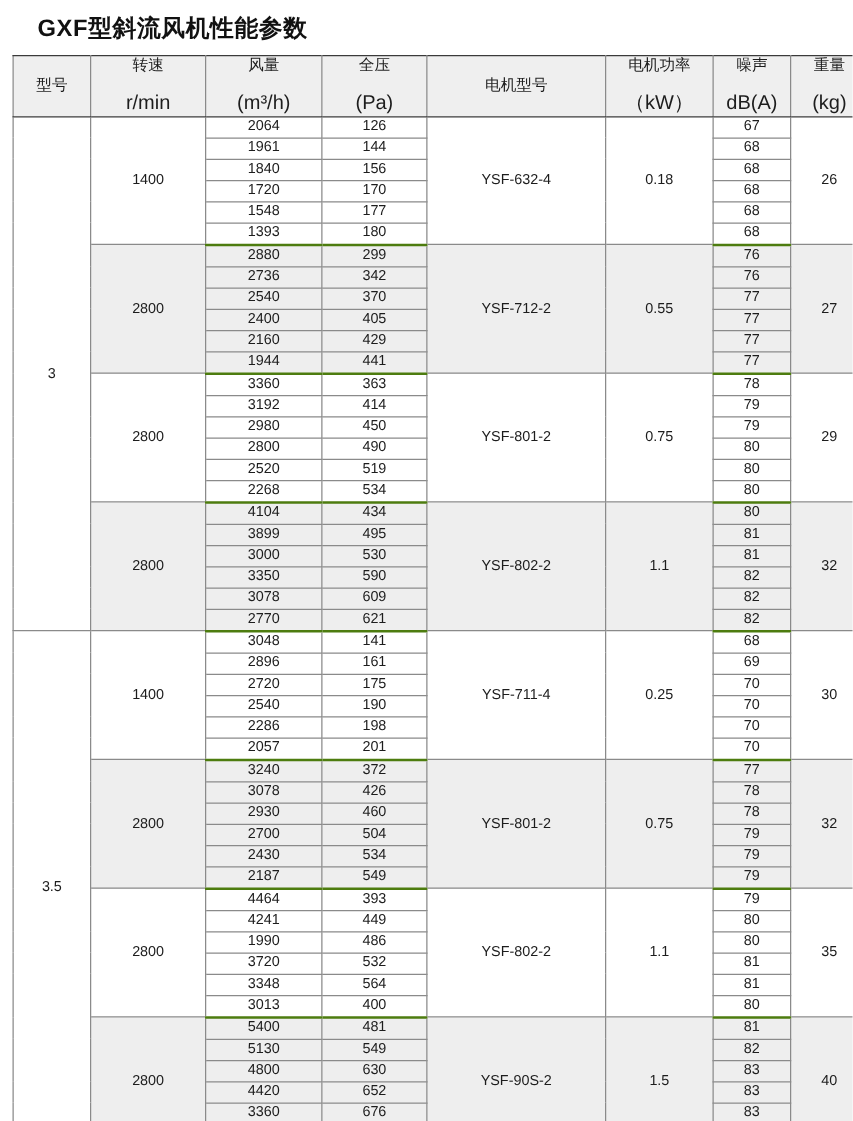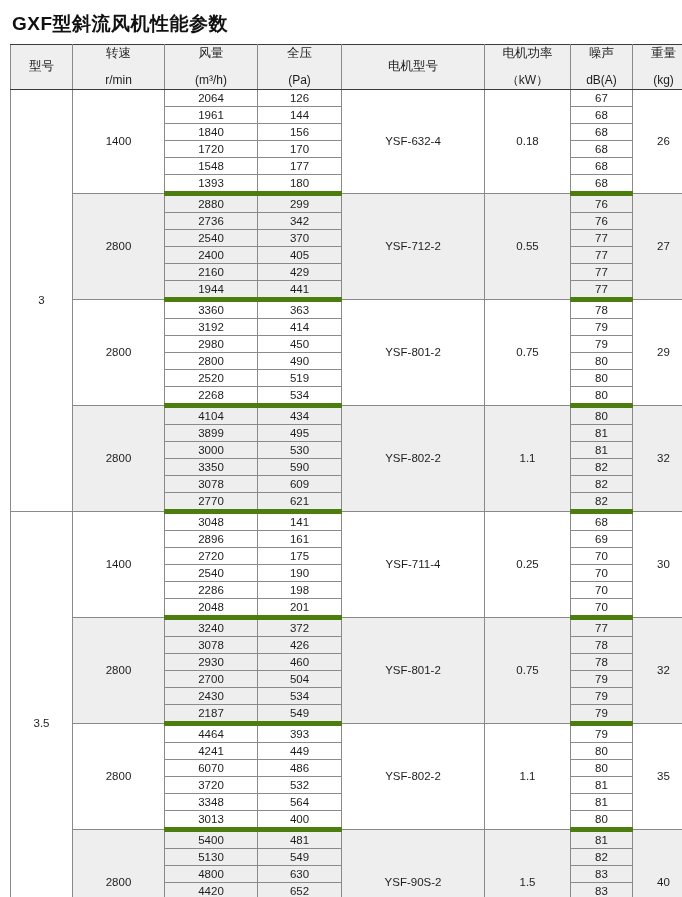--- a/index.html
+++ b/index.html
@@ -18,21 +18,21 @@
     position: relative;
     width: 682px;
     height: 897px;
     box-sizing: border-box;
   }
   .doc-title {
     font-size: 19px;
     font-weight: bold;
     color: #111111;
     letter-spacing: 0.5px;
-    padding: 10px 0 0 12px;
+    padding: 10px 0 0 30px;
     height: 34px;
     line-height: 28px;
     white-space: nowrap;
   }
   .table-wrap {
     padding: 0 10px 0 10px;
   }
   table.spec {
     border-collapse: collapse;
     table-layout: fixed;
@@ -51,21 +51,21 @@
   }
   
   table.spec th {
     background: #efefef;
     font-size: 12px;
     height: 44px;
     border-bottom: 1px solid #3a3a3a;
     border-top: 1px solid #3a3a3a;
   }
   th .h-main { display: block; font-size: 12.5px; }
-  th .h-sub  { display: block; font-size: 12px; margin-top: 12px; }
+  th .h-sub  { display: block; font-size: 16px; margin-top: 12px; }
 
   td.model-cell {
     border-right: 1px solid #3a3a3a;
     font-size: 12px;
   }
   td.rpm-cell {
     border-right: 1px solid #3a3a3a;
     font-size: 12px;
   }
   td.motor-cell {
@@ -79,21 +79,21 @@
   }
   td.weight-cell {
     border-left: 1px solid #3a3a3a;
     font-size: 12px;
   }
   td.flow-cell, td.press-cell, td.noise-cell {
     height: 16px;
   }
   td.flow-cell { border-left: 1px solid #3a3a3a; }
   tr.row-last-in-block > td {
-    border-bottom: 5px solid #4d7c0f;
+    border-bottom: 2px solid #4d7c0f;
     margin-left: 28px;
   }
   tr.block-start > td {
     border-top: 1px solid #000000;
   }
   .shaded td { background: #eeeeee; }
   .plain td { background: #ffffff; }
 
   
   col.c-model  { width: 62px; }
@@ -320,21 +320,21 @@
             <td class="flow-cell">2540</td>
             <td class="press-cell">190</td>
             <td class="noise-cell">70</td>
           </tr>
           <tr class="plain">
             <td class="flow-cell">2286</td>
             <td class="press-cell">198</td>
             <td class="noise-cell">70</td>
           </tr>
           <tr class="plain row-last-in-block">
-            <td class="flow-cell">2048</td>
+            <td class="flow-cell">2057</td>
             <td class="press-cell">201</td>
             <td class="noise-cell">70</td>
           </tr>
           <tr class="shaded block-start">
             <td class="rpm-cell" rowspan="6">2800</td>
             <td class="flow-cell">3240</td>
             <td class="press-cell">372</td>
             <td class="motor-cell" rowspan="6">YSF-801-2</td>
             <td class="power-cell" rowspan="6">0.75</td>
             <td class="noise-cell">77</td>
@@ -373,21 +373,21 @@
             <td class="power-cell" rowspan="6">1.1</td>
             <td class="noise-cell">79</td>
             <td class="weight-cell" rowspan="6">35</td>
           </tr>
           <tr class="plain">
             <td class="flow-cell">4241</td>
             <td class="press-cell">449</td>
             <td class="noise-cell">80</td>
           </tr>
           <tr class="plain">
-            <td class="flow-cell">6070</td>
+            <td class="flow-cell">1990</td>
             <td class="press-cell">486</td>
             <td class="noise-cell">80</td>
           </tr>
           <tr class="plain">
             <td class="flow-cell">3720</td>
             <td class="press-cell">532</td>
             <td class="noise-cell">81</td>
           </tr>
           <tr class="plain">
             <td class="flow-cell">3348</td>

